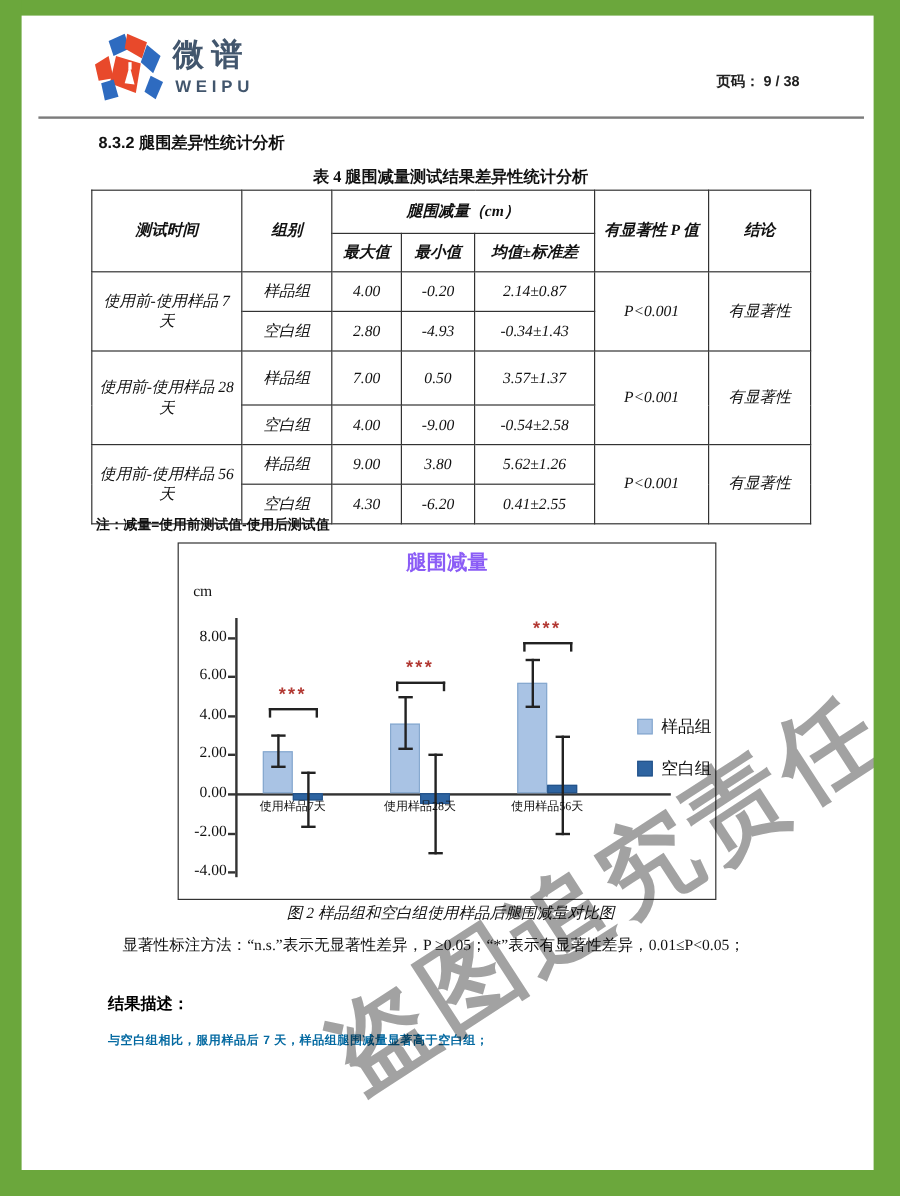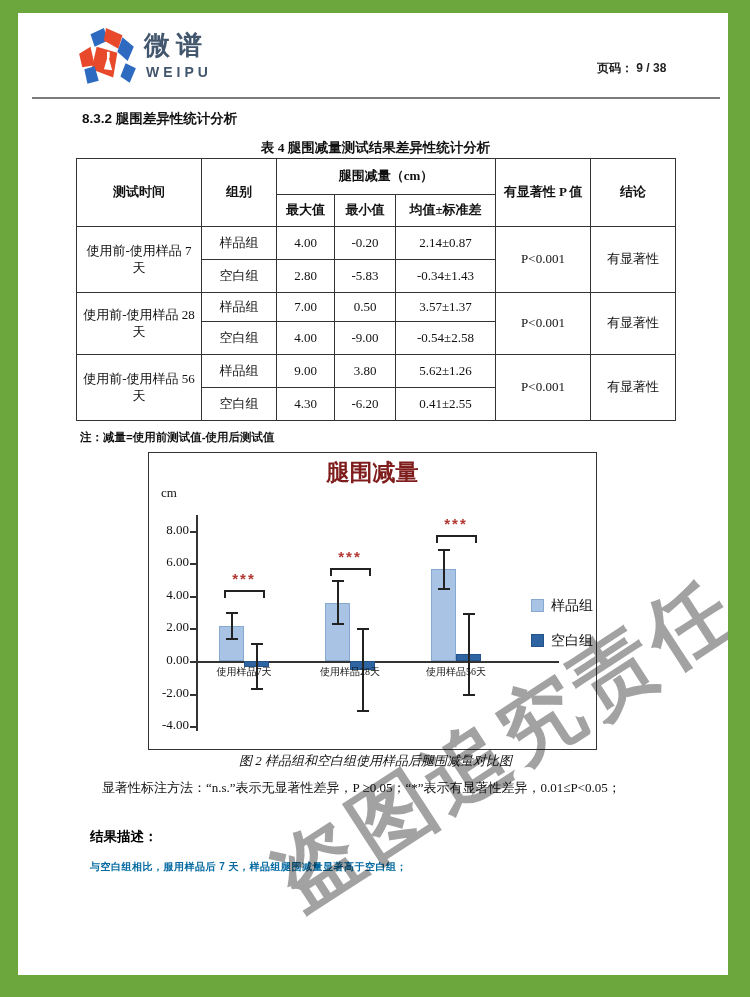--- a/index.html
+++ b/index.html
@@ -16,30 +16,30 @@
             font-family:"Liberation Sans","DejaVu Sans",sans-serif;}
   .header-rule{position:absolute;left:32px;top:97px;width:688px;height:2px;background:#7c7c7c;}
   .section-heading{position:absolute;left:82px;top:110px;font-size:13.5px;font-weight:bold;
             font-family:"Liberation Sans","DejaVu Sans",sans-serif;color:#111;}
   
   .tbl-caption{position:absolute;left:76px;top:139px;width:599px;text-align:center;
             font-size:13.5px;font-weight:bold;color:#111;}
   table.stats{position:absolute;left:76px;top:158px;border-collapse:collapse;table-layout:fixed;
             font-size:13px;color:#111;}
   table.stats th,table.stats td{border:1.5px solid #333;text-align:center;vertical-align:middle;
-            padding:0 3px;line-height:1.25;}
+            padding:0 3px;line-height:1.25;font-style:italic;}
   table.stats th{font-weight:bold;}
   .tbl-note{position:absolute;left:80px;top:430px;font-size:11.5px;color:#111;font-weight:bold;
             font-family:"Liberation Sans","DejaVu Sans",sans-serif;}
   
   #chart-box{position:absolute;left:148px;top:452px;width:447px;height:296px;border:1.5px solid #333;
             background:#fff;}
   #chart-box .el{position:absolute;}
-  .chart-title{position:absolute;left:0;top:4px;width:100%;text-align:center;font-size:23px;
-            font-weight:bold;color:#7f1d1d;}
+  .chart-title{position:absolute;left:0;top:4px;width:100%;text-align:center;font-size:17px;
+            font-weight:bold;color:#8b5cf6;}
   .cm-label{position:absolute;left:12px;top:32px;font-size:13px;color:#111;}
   .ytick-label{position:absolute;width:40px;text-align:right;font-size:13px;color:#111;}
   .cat-label{position:absolute;width:130px;text-align:center;font-size:10px;color:#111;}
   .legend-label{position:absolute;font-size:14px;color:#111;}
   .stars{position:absolute;font-size:15px;font-weight:bold;letter-spacing:2px;text-align:center;
             font-family:"Liberation Sans","DejaVu Sans",sans-serif;}
   
   .fig-caption{position:absolute;left:76px;top:752px;width:599px;text-align:center;font-size:13px;color:#111;font-style:italic;}
   .sig-note{position:absolute;font-size:13px;color:#111;}
   .results-heading{position:absolute;left:90px;top:828px;font-size:13.5px;font-weight:bold;color:#000;
@@ -105,24 +105,24 @@
           <td>样品组</td>
           <td>4.00</td>
           <td>-0.20</td>
           <td>2.14±0.87</td>
           <td rowspan="2">P&lt;0.001</td>
           <td rowspan="2">有显著性</td>
         </tr>
         <tr style="height: 33px;">
           <td>空白组</td>
           <td>2.80</td>
-          <td>-5.83</td>
+          <td>-4.93</td>
           <td>-0.34±1.43</td>
         </tr>
-        <tr style="height: 29px;">
+        <tr style="height: 45px;">
           <td rowspan="2">使用前-使用样品 28 天</td>
           <td>样品组</td>
           <td>7.00</td>
           <td>0.50</td>
           <td>3.57±1.37</td>
           <td rowspan="2">P&lt;0.001</td>
           <td rowspan="2">有显著性</td>
         </tr>
         <tr style="height: 33px;">
           <td>空白组</td>

